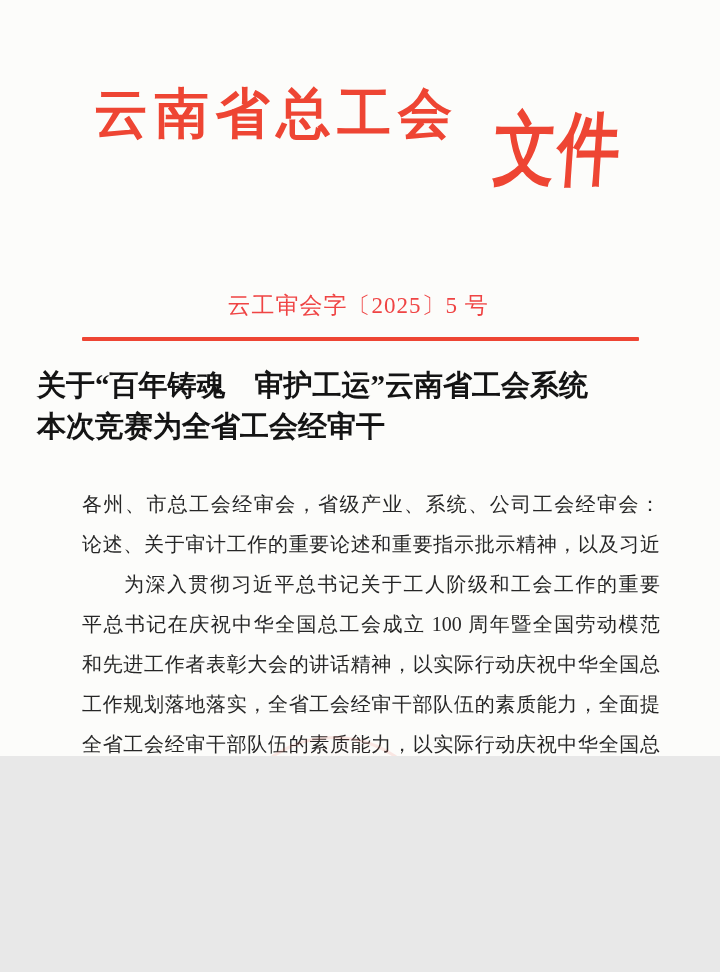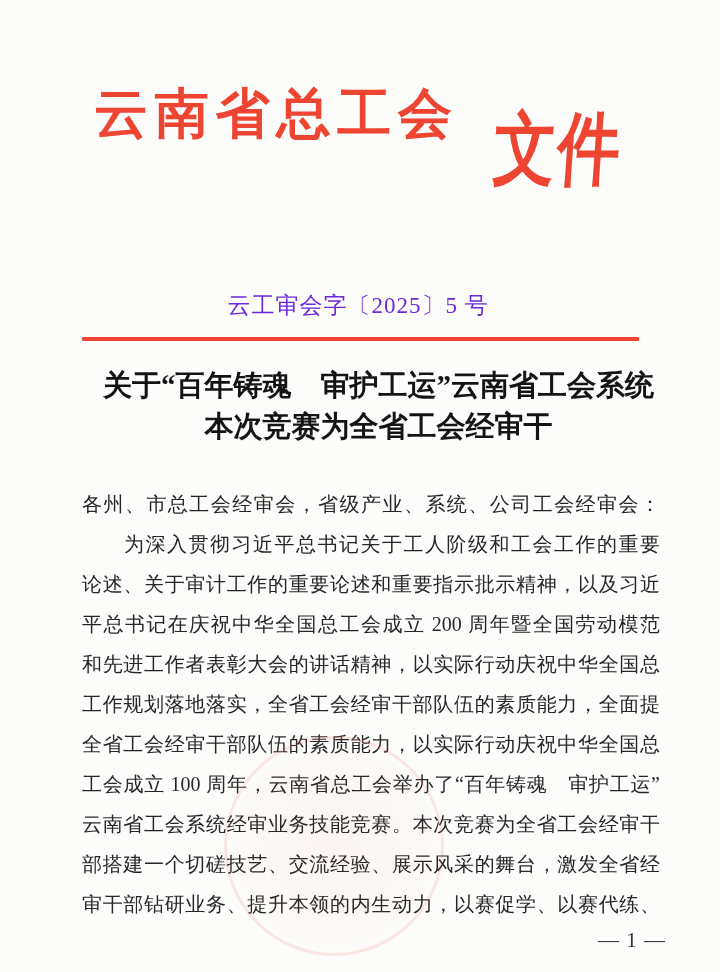--- a/index.html
+++ b/index.html
@@ -2,21 +2,21 @@
 <html><head>
 <meta charset="utf-8">
 <style>
   :root{
     --red:#ee4533;
     --ink:#262626;
   }
   html,body{margin:0;padding:0;background:#e8e8e8;}
   .page{
     position:relative;
-    width:720px;height:972px;
+    width:720px;height:756px;
     margin:0 auto;
     background:#fcfcfa;
     overflow:hidden;
     font-family:"Liberation Serif", serif;
   }
   
   .org-block{
     position:absolute;left:94px;top:76px;width:358px;
     font-family:"Liberation Sans", sans-serif;
     font-weight:800;color:var(--red);
@@ -37,32 +37,32 @@
     font-weight:800;color:var(--red);
     font-size:62px;line-height:66px;
     transform:skewX(-4deg) scaleY(1.28);
     transform-origin:center;
     letter-spacing:2px;
   }
   
   .doc-number{
     position:absolute;left:0;right:4px;top:290px;
     text-align:center;
-    font-size:23px;line-height:32px;color:#6d28d9;
+    font-size:23px;line-height:32px;color:#ef4444;
     letter-spacing:1px;
   }
   
   .red-rule{
     position:absolute;left:82px;top:337px;width:557px;height:4px;
     background:var(--red);border-radius:1px;
   }
   
   .title{
     position:absolute;left:0;right:0;top:365px;
-    text-align:center;font-weight:700;
+    font-weight:700;
     font-size:29px;line-height:41px;color:#141414;margin-left:37px;
   }
   
   .body-text{
     position:absolute;left:82px;top:484px;width:578px;
     font-size:20px;color:var(--ink);
   }
   .bline{
     height:40px;line-height:40px;overflow:hidden;
     text-align:justify;text-align-last:justify;font-family:Liberation Serif, serif;
@@ -98,23 +98,23 @@
 
   <div class="red-rule"></div>
 
   <div class="title">
     <div>关于“百年铸魂　审护工运”云南省工会系统</div>
     <div>本次竞赛为全省工会经审干</div>
   </div>
 
   <div class="body-text">
     <div class="bline">各州、市总工会经审会，省级产业、系统、公司工会经审会：</div>
+    <div class="bline">论述、关于审计工作的重要论述和重要指示批示精神，以及习近</div>
     <div class="bline indent">为深入贯彻习近平总书记关于工人阶级和工会工作的重要</div>
-    <div class="bline">论述、关于审计工作的重要论述和重要指示批示精神，以及习近</div>
-    <div class="bline">平总书记在庆祝中华全国总工会成立 200 周年暨全国劳动模范</div>
+    <div class="bline">平总书记在庆祝中华全国总工会成立 100 周年暨全国劳动模范</div>
     <div class="bline">和先进工作者表彰大会的讲话精神，以实际行动庆祝中华全国总</div>
     <div class="bline">工作规划落地落实，全省工会经审干部队伍的素质能力，全面提升</div>
     <div class="bline">全省工会经审干部队伍的素质能力，以实际行动庆祝中华全国总</div>
     <div class="bline">工会成立 100 周年，云南省总工会举办了“百年铸魂　审护工运”</div>
     <div class="bline">云南省工会系统经审业务技能竞赛。本次竞赛为全省工会经审干</div>
     <div class="bline">部搭建一个切磋技艺、交流经验、展示风采的舞台，激发全省经</div>
     <div class="bline">审干部钻研业务、提升本领的内生动力，以赛促学、以赛代练、</div>
   </div>
 
   <div class="stamp"></div>

